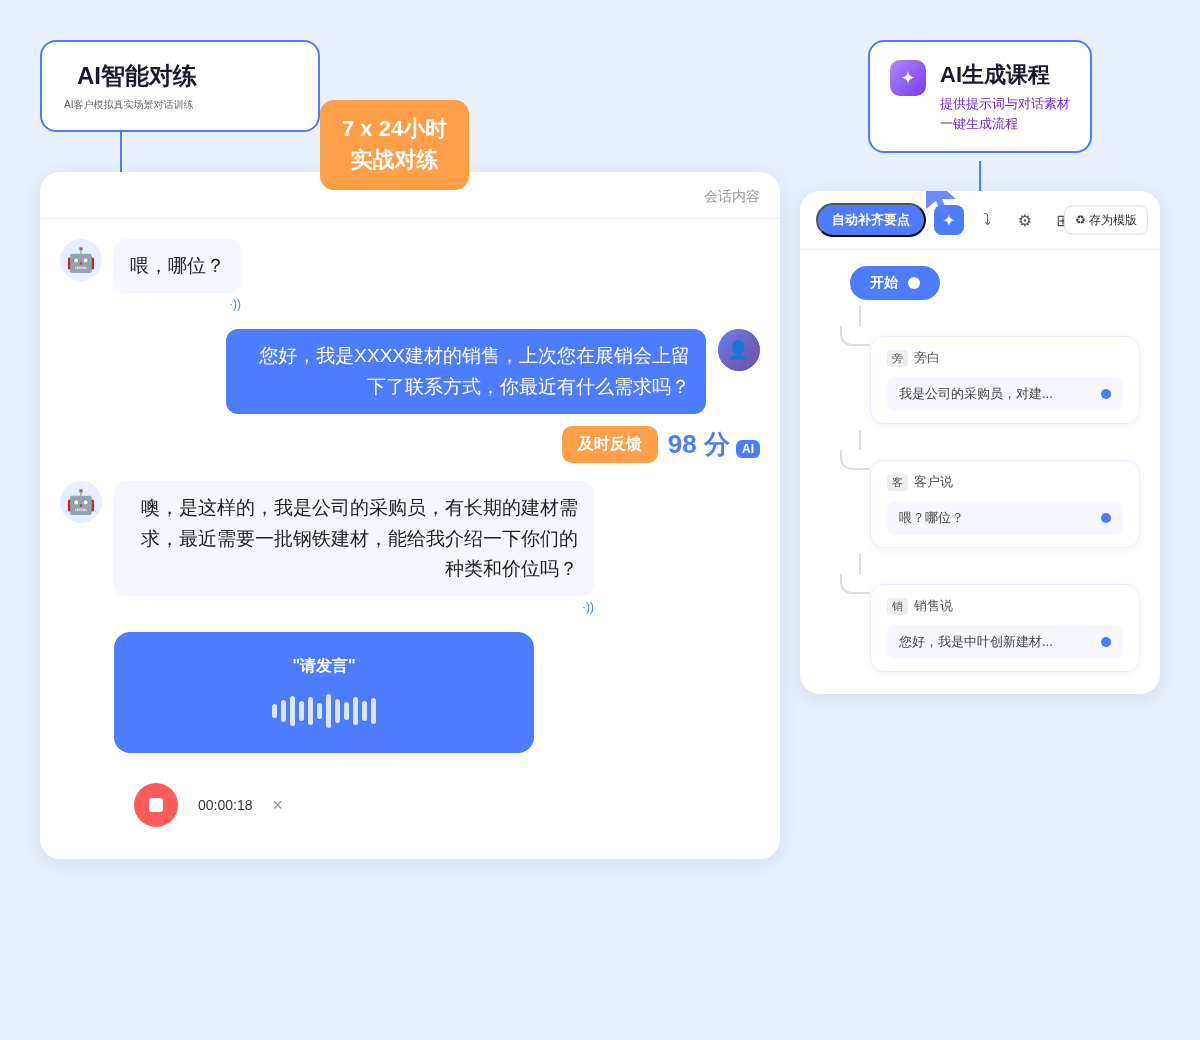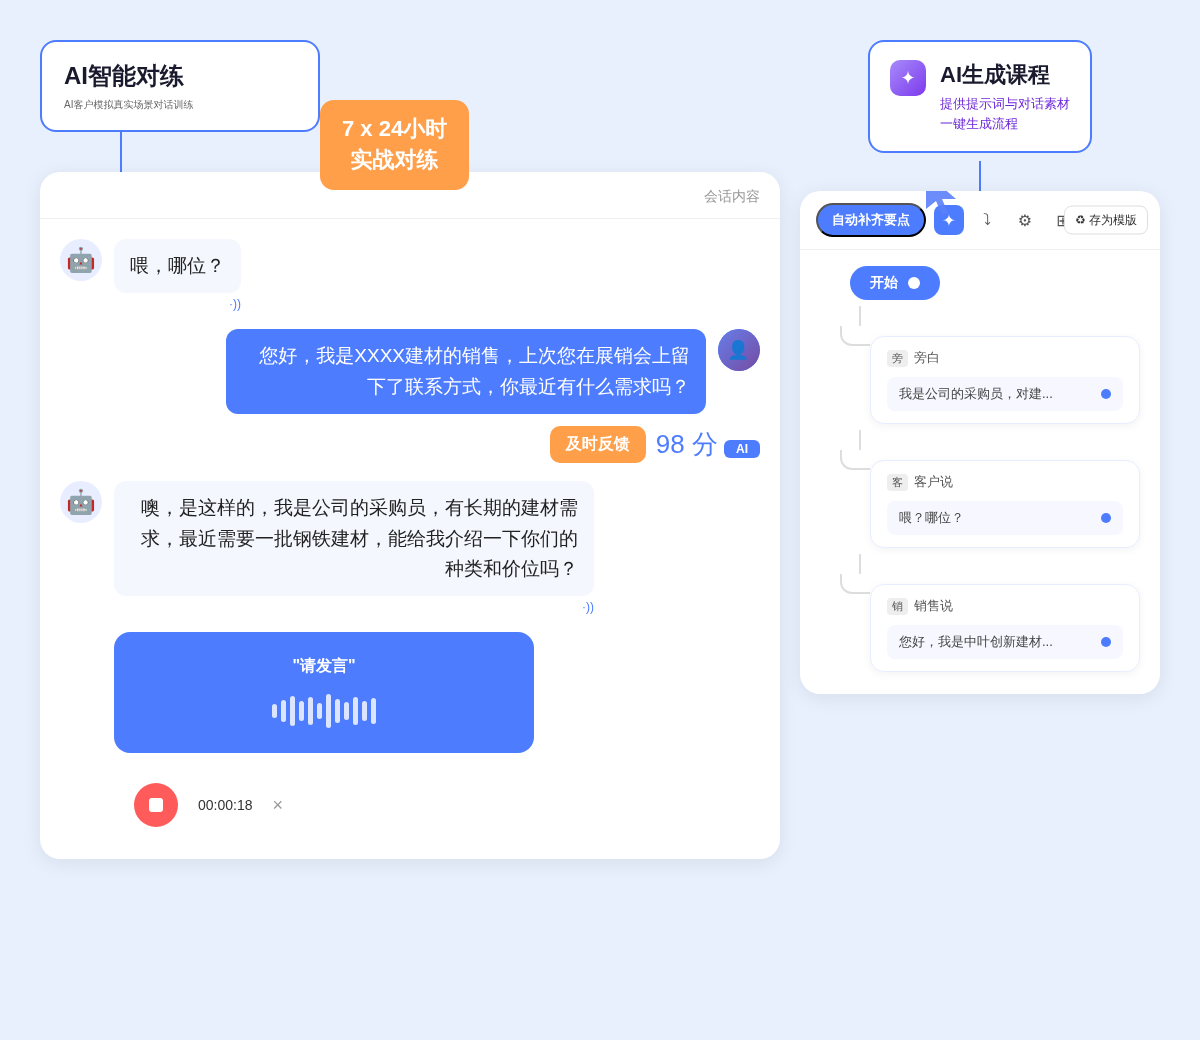--- a/index.html
+++ b/index.html
@@ -35,20 +35,21 @@
       border-radius: 16px;
       padding: 18px 22px;
       width: 280px;
       margin-bottom: 0;
     }
     .card-box-title {
       font-size: 24px;
       font-weight: 700;
       color: #1a1a2e;
       margin-bottom: 6px;
+      margin-left: 13px;
     }
     .card-box-subtitle {
       font-size: 10px;
       color: #666;
     }
 
     .center-badge {
       background: #ff9f4a;
       border-radius: 14px;
       padding: 14px 22px;
@@ -150,28 +151,28 @@
     .feedback-badge {
       background: #ff9f4a;
       border-radius: 10px;
       padding: 8px 16px;
       color: white;
       font-size: 16px;
       font-weight: 600;
     }
     .score-badge {
       font-size: 26px;
-      font-weight: 400;
+      font-weight: 700;
       color: #4d7cfe;
     }
     .ai-badge {
       background: #4d7cfe;
       color: white;
       border-radius: 6px;
-      padding: 2px 12px;
+      padding: 2px 6px;
       font-size: 12px;
       font-weight: 600;
     }
 
     .voice-input-box {
       background: #4d7cfe;
       border-radius: 16px;
       padding: 24px 20px;
       margin-left: 54px;
       display: flex;

